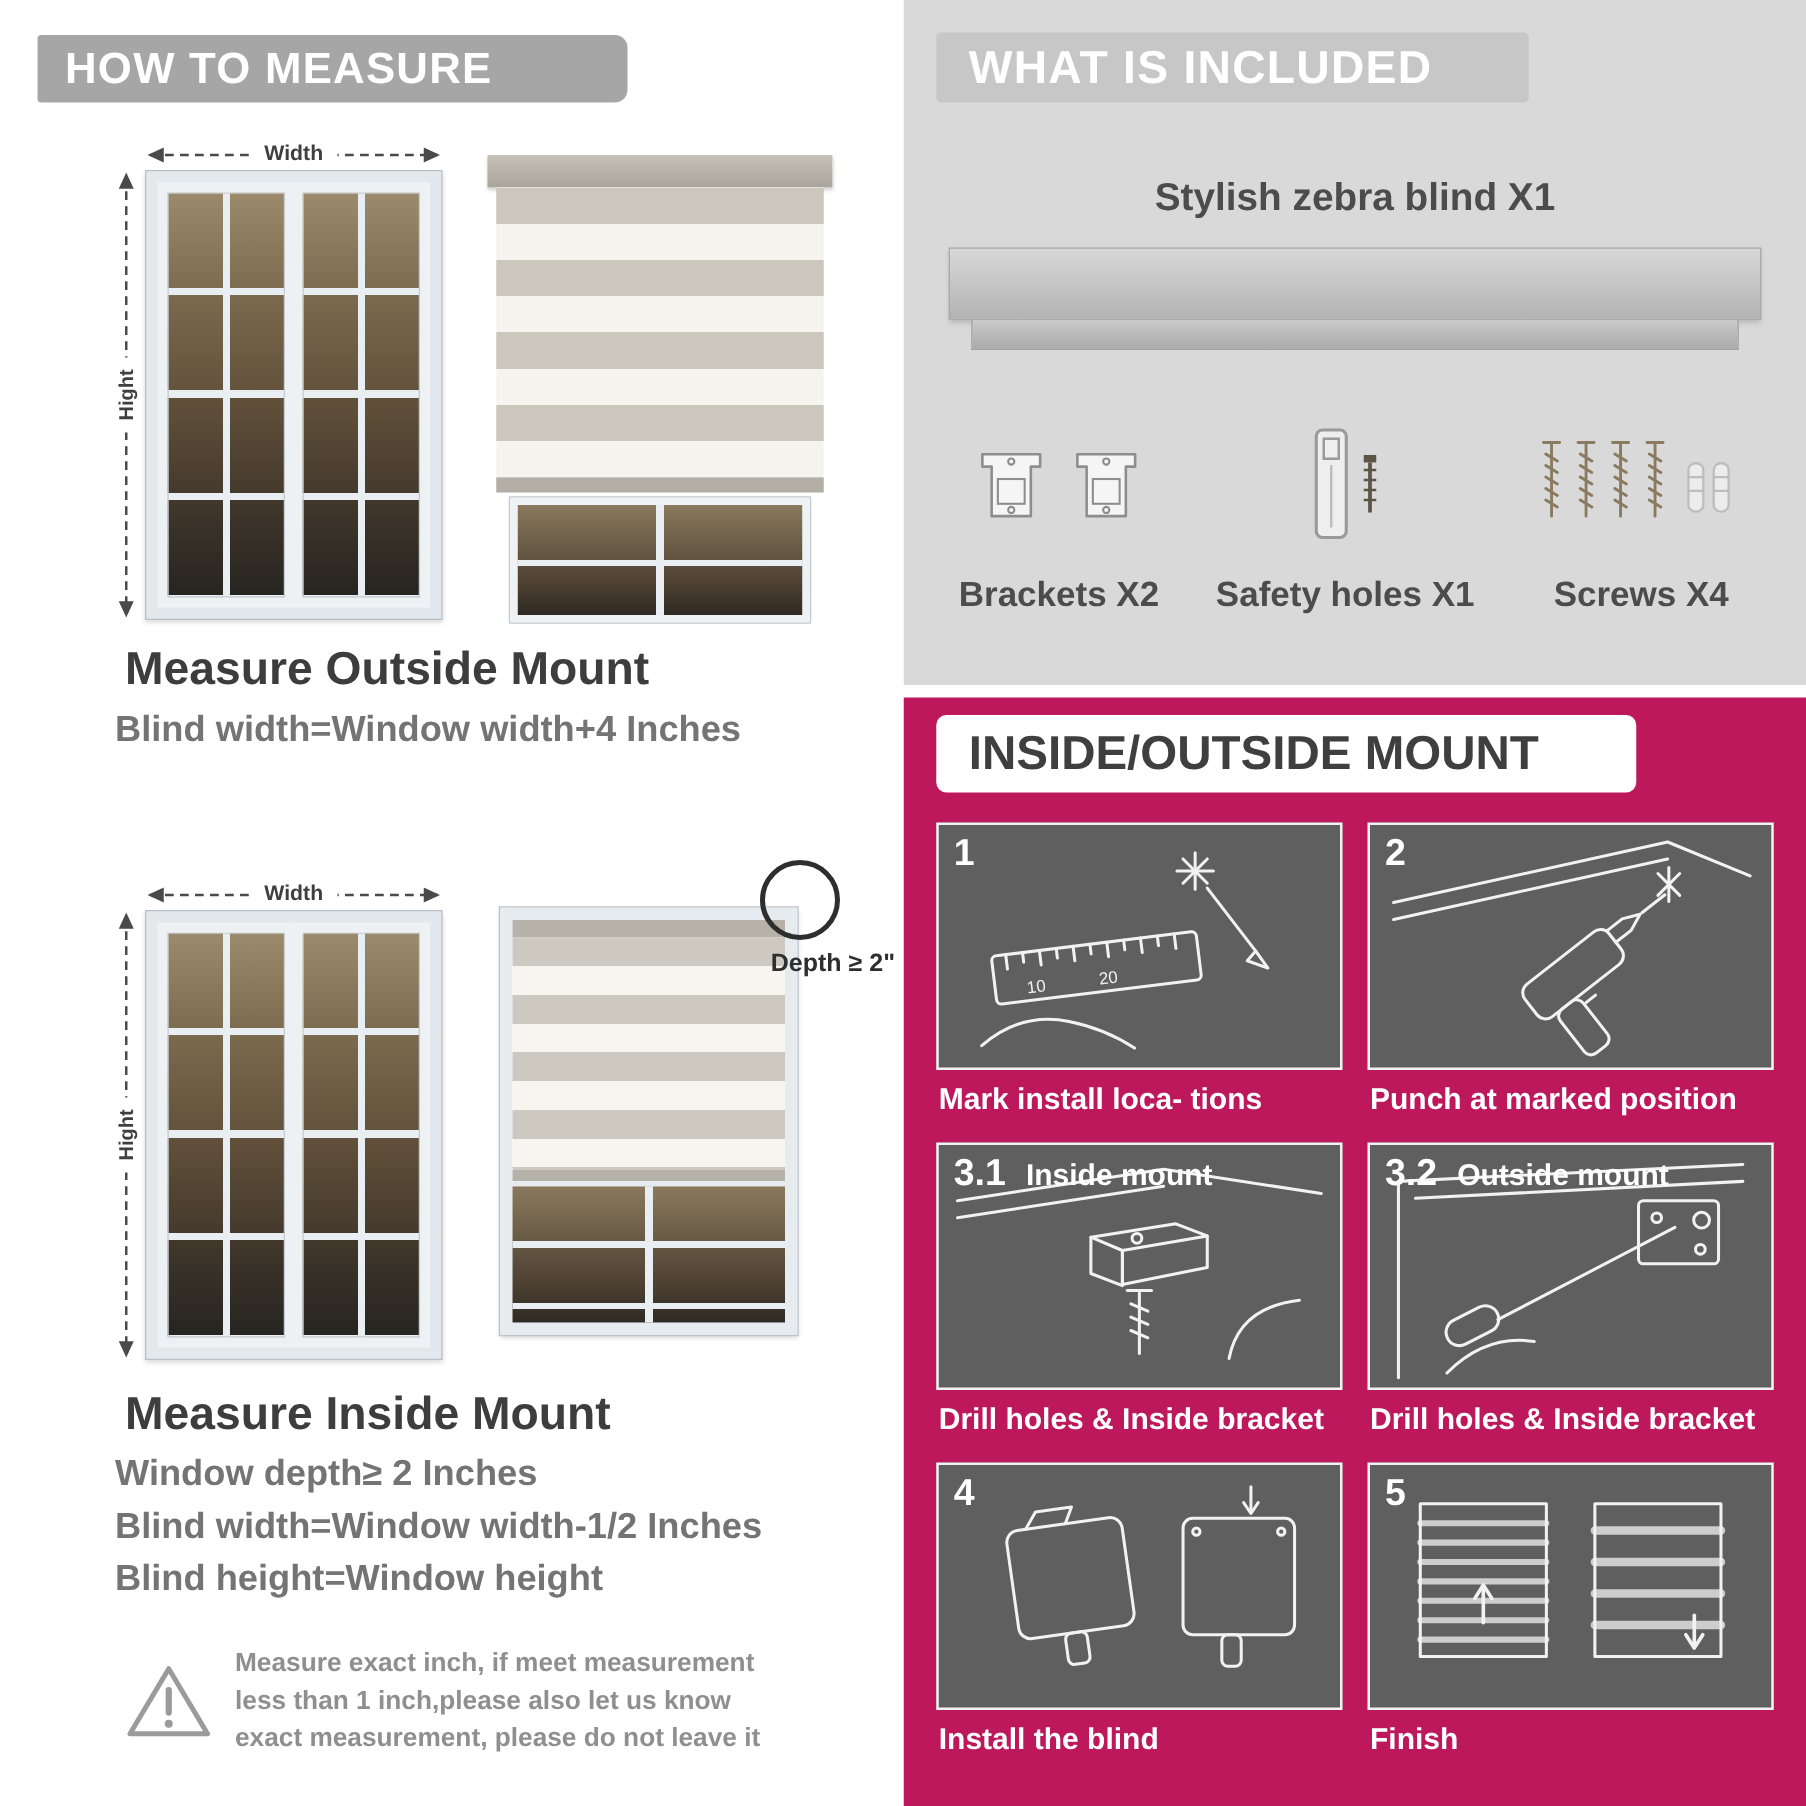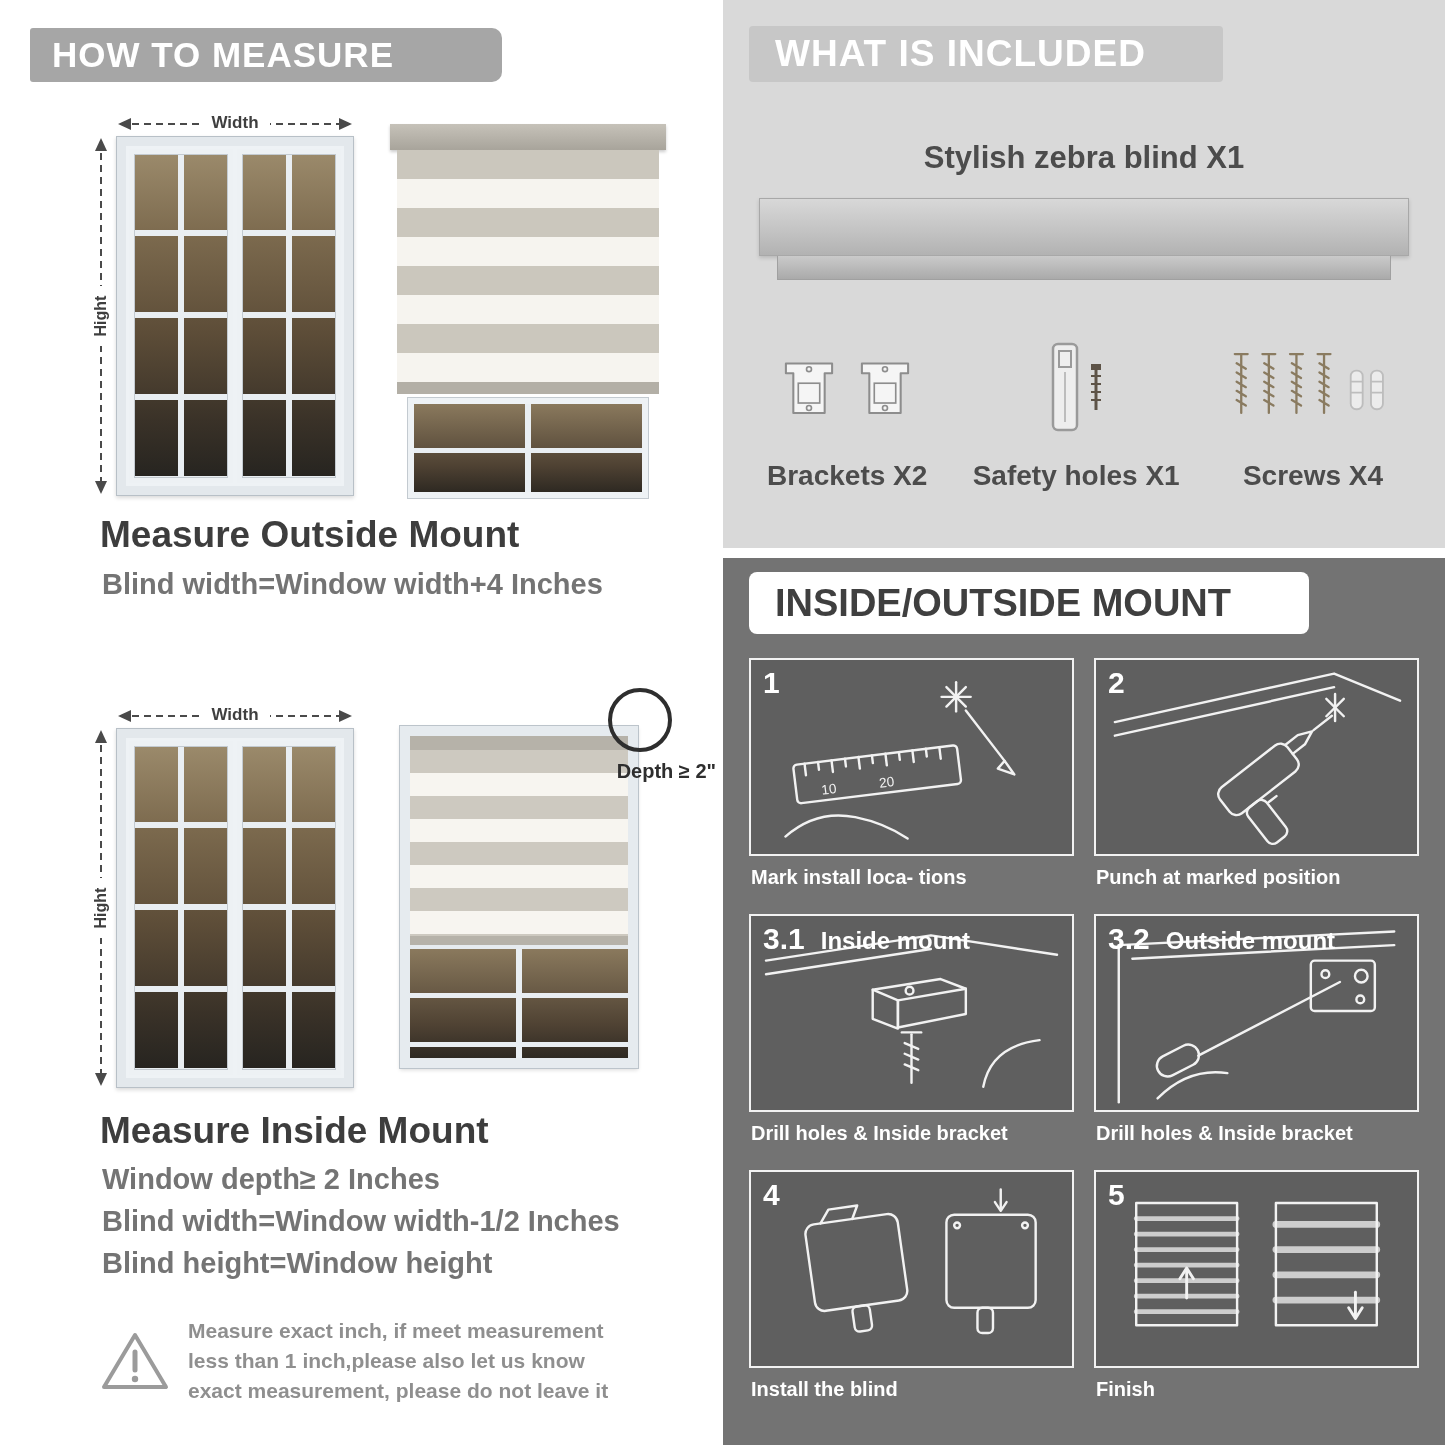--- a/index.html
+++ b/index.html
@@ -53,21 +53,21 @@
       repeating-linear-gradient(180deg, transparent 0 44px, #e9eef2 44px 49px),
       linear-gradient(180deg, #8a795d, #4f4233 70%, #2e2922); }
   .depth-ring { position:absolute; top:-38px; right:-34px; width:64px; height:64px;
     border:4px solid #2e2e2e; border-radius:50%; background:transparent; }
   .depth-label { position:absolute; top:34px; right:-78px; white-space:nowrap;
     font-size:20px; font-weight:bold; color:#2e2e2e; }
 
   .h-measure { position:absolute; left:100px; font-size:37px; font-weight:bold; color:#3d3d3d; }
   .h-outside { top:514px; }
   .h-inside  { top:1110px; }
-  .lines { position:absolute; left:102px; font-size:29px; font-weight:bold; color:#747474; line-height:44px; }
+  .lines { position:absolute; left:92px; font-size:29px; font-weight:bold; color:#747474; line-height:44px; }
   .lines-outside { top:562px; }
   .lines-inside  { top:1158px; line-height:42px; }
 
   .note { position:absolute; left:100px; top:1316px; width:560px; display:flex; gap:18px; align-items:center; }
   .note p { width:450px; font-size:21px; font-weight:600; color:#8f8f8f; line-height:30px; }
 
   
   .right { width:722px; display:flex; flex-direction:column; }
 
   .included { position:relative; height:548px; background:#d9d9d9; }
@@ -79,30 +79,30 @@
   .headrail { position:absolute; top:198px; left:36px; width:650px; }
   .headrail .bar1 { height:58px; background:linear-gradient(180deg,#d8d8d8,#c2c2c2 60%,#b2b2b2);
     border:1px solid #a8a8a8; box-shadow:0 2px 4px rgba(0,0,0,.15); }
   .headrail .bar2 { height:24px; width:614px; margin:0 auto;
     background:linear-gradient(180deg,#cacaca,#aaaaaa); border:1px solid #a0a0a0; border-top:none; }
   .items { position:absolute; top:326px; left:44px; right:44px; display:flex; justify-content:space-between; }
   .item { display:flex; flex-direction:column; align-items:center; }
   .item .icons { height:126px; display:flex; align-items:center; gap:10px; }
   .item .label { font-size:28px; font-weight:bold; color:#4c4c4c; margin-top:8px; }
 
-  .mount { flex:1; background:#737373; margin-top:10px; position:relative; padding:14px 26px 0; }
+  .mount { flex:1; background:#be185d; margin-top:10px; position:relative; padding:14px 26px 0; }
   .mount-header { width:560px; height:62px; background:#fff; border-radius:8px;
     font-size:38px; font-weight:bold; color:#3f3f3f; line-height:62px; padding-left:26px; }
   .steps { display:grid; grid-template-columns:1fr 1fr; column-gap:20px; margin-top:24px; }
   .panel { height:198px; border:2px solid #f2f2f2; background:#5f5f5f; position:relative; padding:6px 12px; }
   .panel > svg { position:absolute; left:0; top:0; width:100%; height:100%; }
   .step-head { position:relative; z-index:1; display:flex; align-items:baseline; gap:16px; color:#fff; }
   .step-num { font-size:30px; font-weight:bold; }
   .step-label { font-size:24px; font-weight:bold; }
-  .caption { color:#fff; font-size:20px; font-weight:bold; margin:10px 0 18px 2px; min-height:30px; }
+  .caption { color:#fff; font-size:24px; font-weight:bold; margin:10px 0 18px 2px; min-height:30px; }
 
   svg text { font-family:"Liberation Sans", sans-serif; }
 </style>
 </head>
 <body>
 
 <div class="page">
 
   <div class="left">
 

